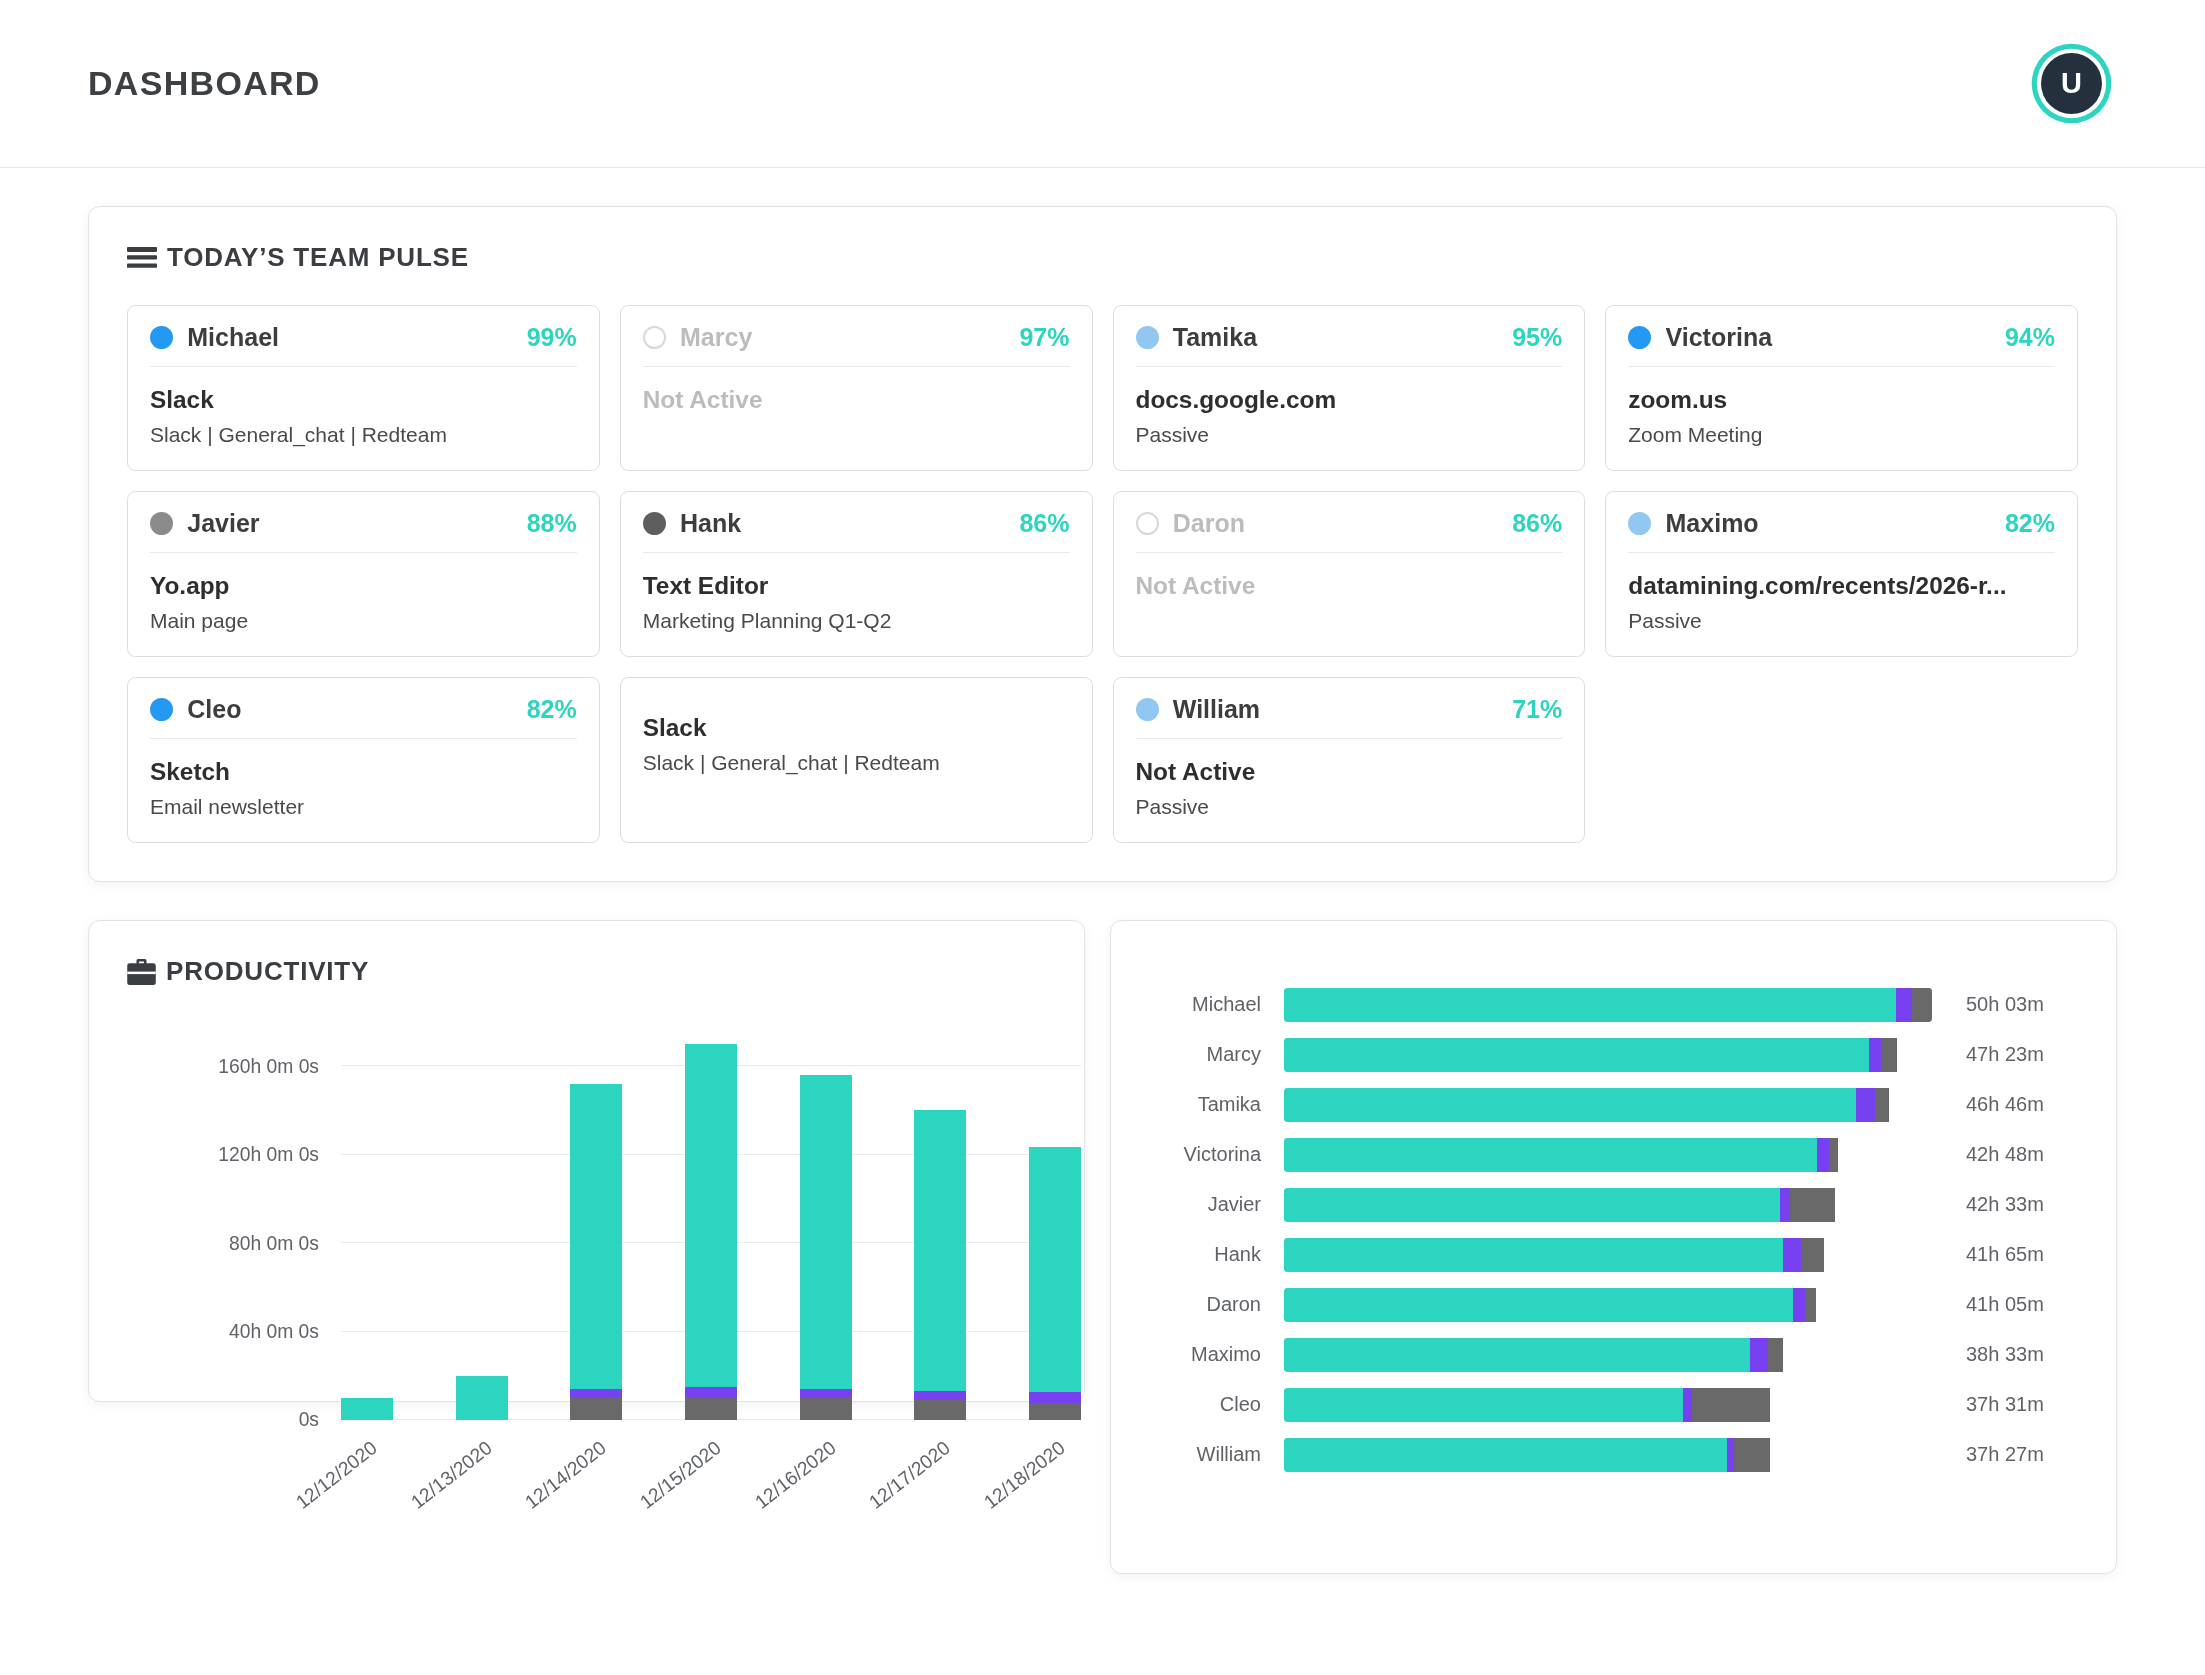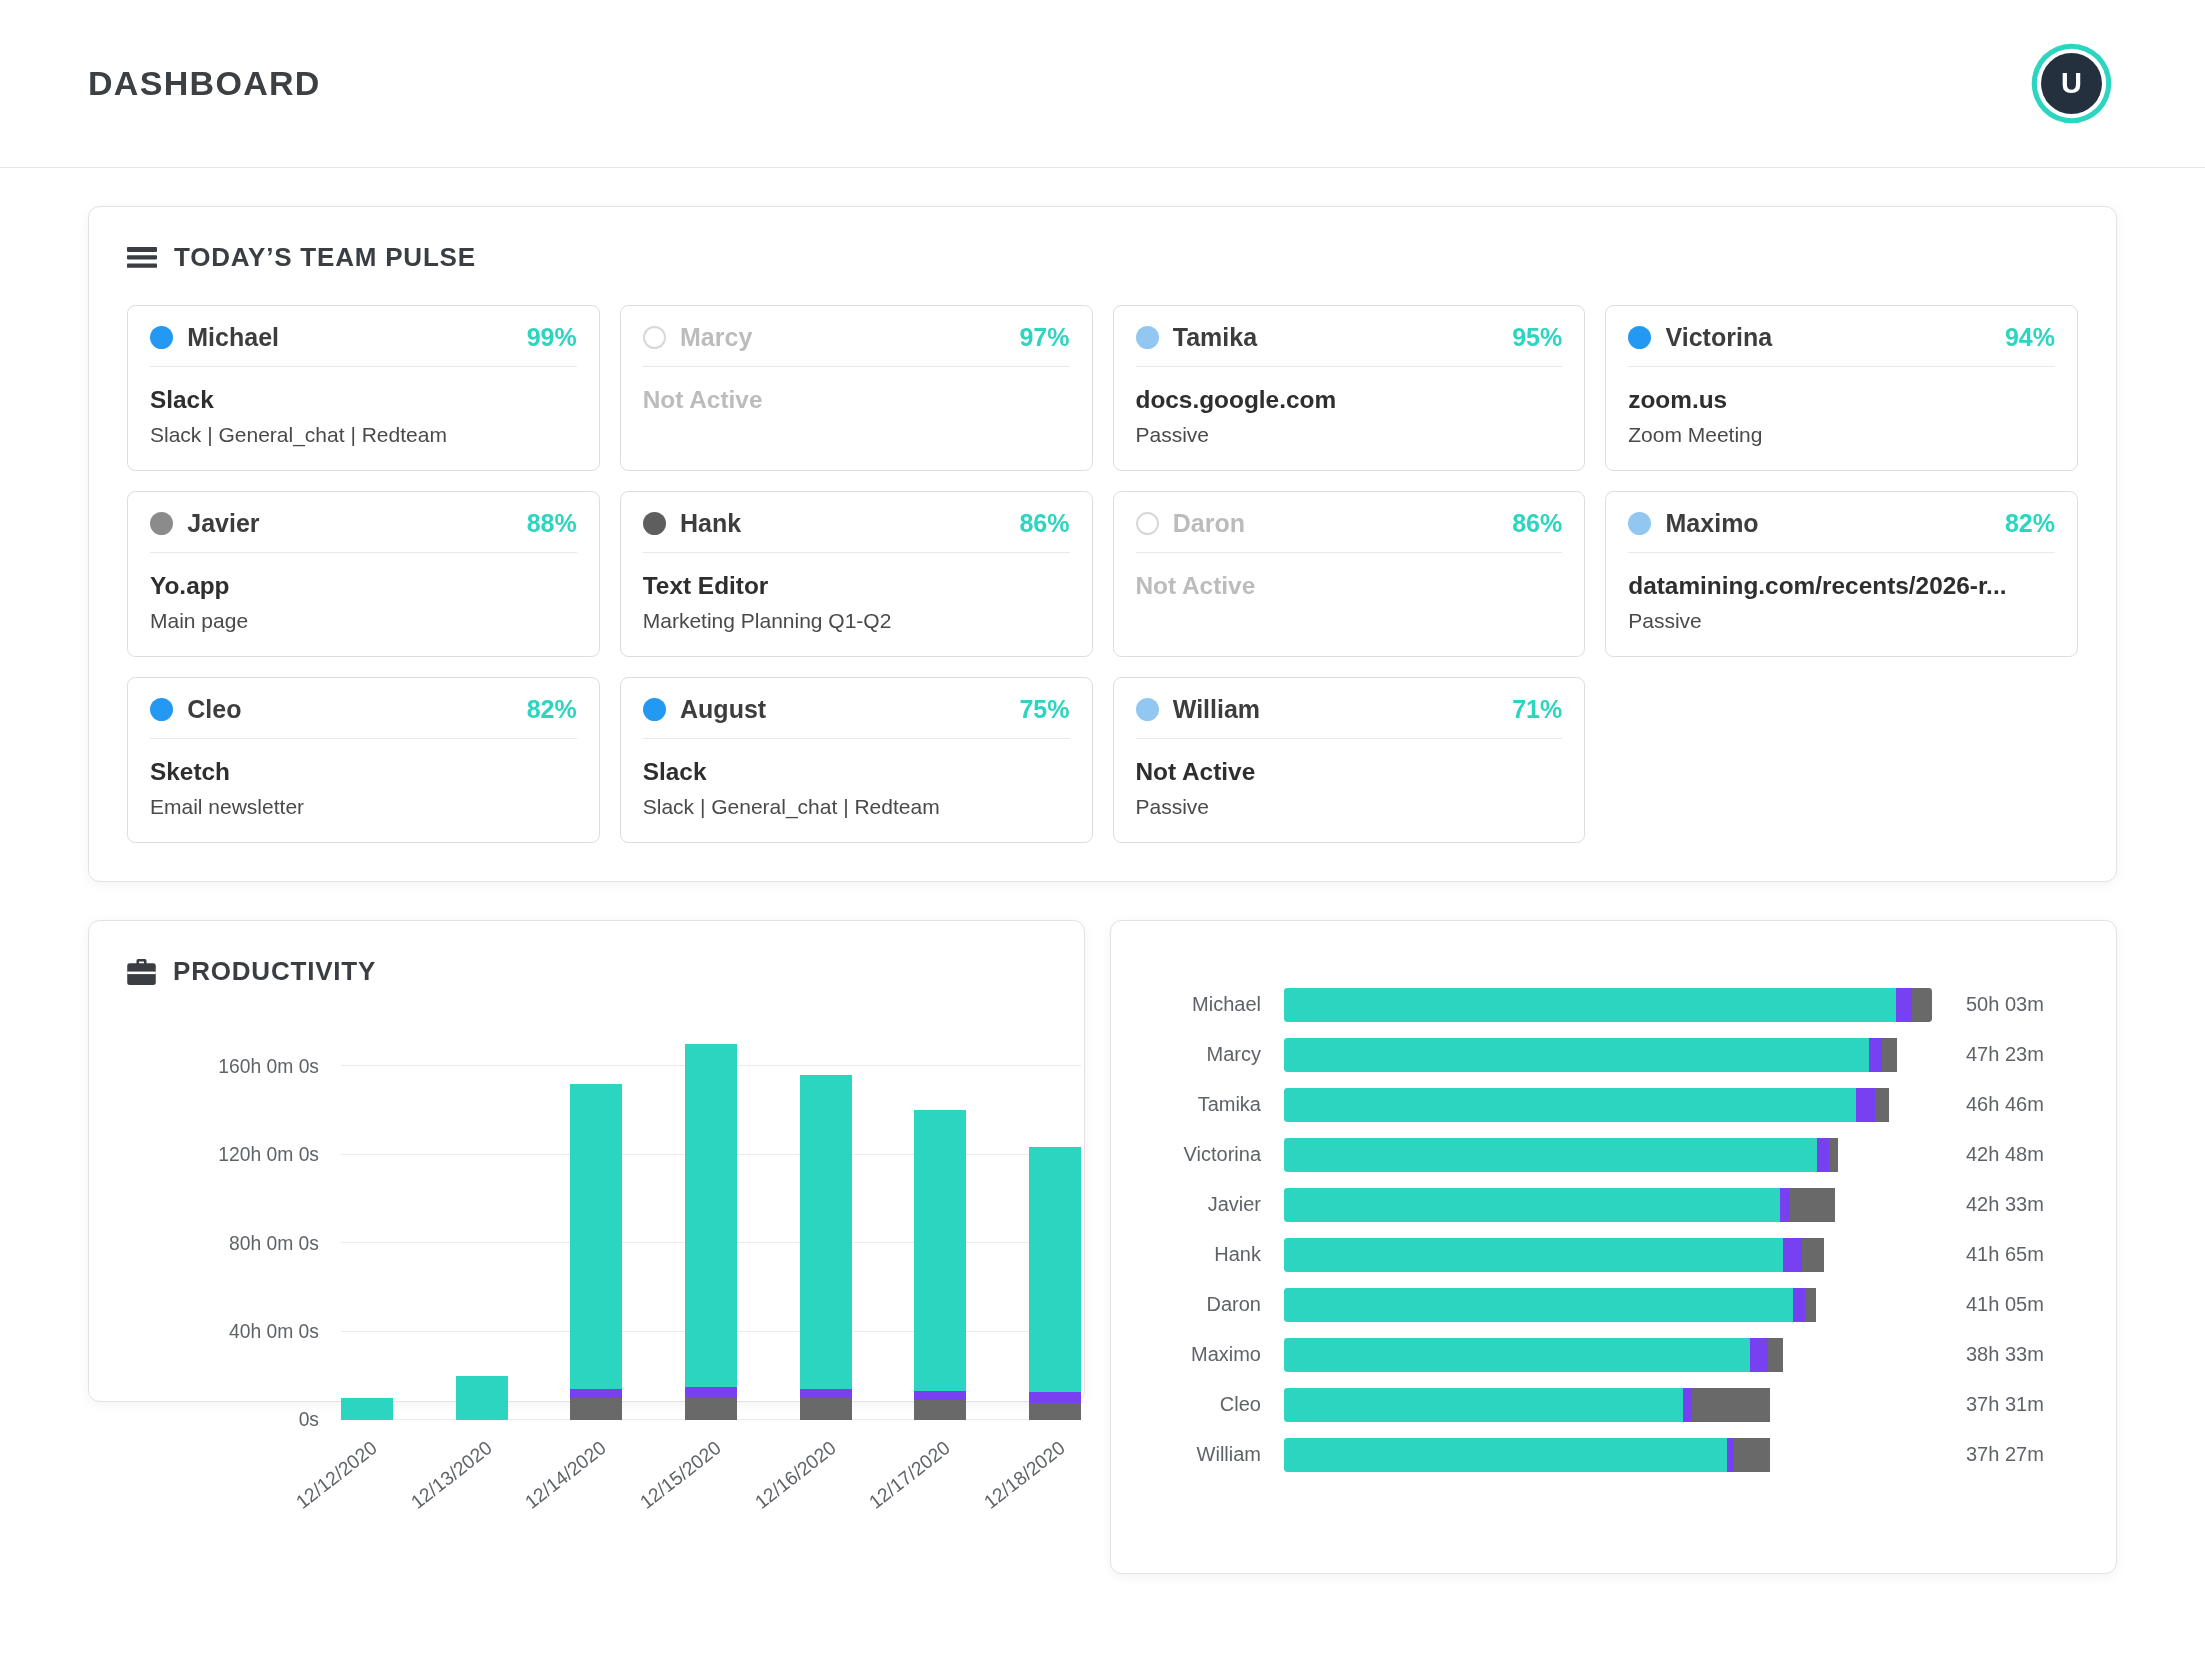--- a/index.html
+++ b/index.html
@@ -38,21 +38,21 @@
   .content { padding: 0 88px; }
   
   .card {
     background: #fff;
     border: 0.8px solid #e2e2e2;
     border-radius: 11.8px;
     box-shadow: 0 2.5px 11.8px rgba(0,0,0,0.05);
     padding: 35px 38px 38px 38px;
   }
   .card-title-row {
-    display: flex; align-items: center; gap: 17px;
+    display: flex; align-items: center; gap: 10px;
   }
   .card-title {
     font-size: 26px; font-weight: 700;
     letter-spacing: 0.8px; color: #3a3e42;
   }
   .section-icon { display: inline-flex; align-items: center; }
   
   .pulse-card { margin-top: 38px; }
   .pulse-grid {
     margin-top: 32px;
@@ -236,25 +236,20 @@
         <div class="pulse-item">
           <div class="pulse-head">
             <span class="dot" style="background: rgb(36, 153, 243);"></span>
             <span class="pname">Cleo</span>
             <span class="ppct">82%</span>
           </div>
           <div class="papp">Sketch</div>
           <div class="pdet">Email newsletter</div>
         </div>
         <div class="pulse-item">
-          <div class="pulse-head">
-            <span class="dot" style="background: rgb(36, 153, 243);"></span>
-            <span class="pname">August</span>
-            <span class="ppct">75%</span>
-          </div>
           <div class="papp">Slack</div>
           <div class="pdet">Slack | General_chat | Redteam</div>
         </div>
         <div class="pulse-item">
           <div class="pulse-head">
             <span class="dot" style="background: rgb(146, 199, 242);"></span>
             <span class="pname">William</span>
             <span class="ppct">71%</span>
           </div>
           <div class="papp">Not Active</div>

